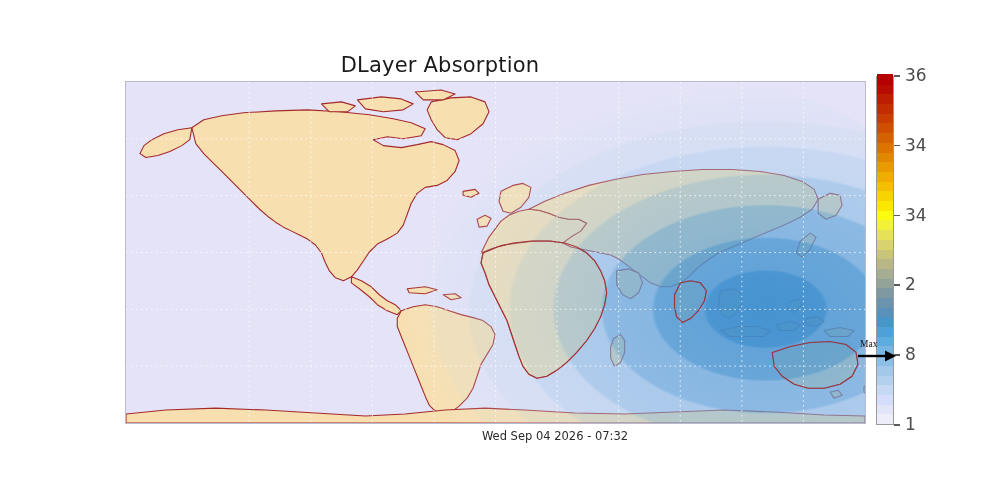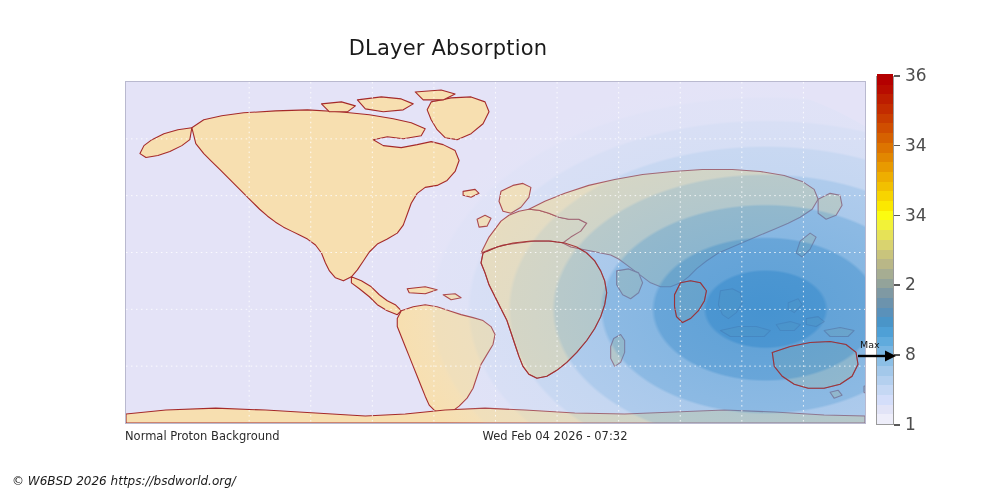--- a/index.html
+++ b/index.html
@@ -7,26 +7,25 @@
     width:1000px;height:500px;
     background:#ffffff;
     font-family:"DejaVu Sans","Liberation Sans",sans-serif;
     overflow:hidden;
     position:relative;
   }
   #root{position:absolute;left:0;top:0;width:1000px;height:500px;}
 
   
   .title{
-    position:absolute;left:0;top:36px;width:880px;
+    position:absolute;left:0;top:53px;width:880px;
     text-align:center;
     font-size:21px;color:#1a1a1a;
     letter-spacing:0.2px;
     white-space:nowrap;
-    margin-left:8px;
   }
 
   
   .map-frame{
     position:absolute;left:125px;top:81px;width:741px;height:343px;
     background:#e4e3f7;
     overflow:hidden;
     border:1px solid #b9b9cf;
     box-sizing:border-box;
   }
@@ -44,21 +43,21 @@
     position:absolute;left:909px;top:76px;height:349px;width:349px;
     transform-origin:0 0;transform:rotate(-90deg) translate(-349px,0);
     display:flex;align-items:center;justify-content:center;
     font-size:15px;color:#3e3e3e;
     white-space:nowrap;
   }
   .max-marker{
     position:absolute;left:857px;top:340px;width:40px;height:26px;
   }
   .max-marker .mx-txt{
-    position:absolute;left:3px;top:0px;font-size:9.5px;color:#111;line-height:1;
+    position:absolute;left:3px;top:0px;font-size:9.5px;color:#111;line-height:1;font-family:Liberation Serif, serif;
   }
   .max-marker svg{position:absolute;left:0;top:9px;}
 
   
   .note{
     position:absolute;font-size:11.5px;color:#2b2b2b;white-space:nowrap;
   }
   .note-proton{left:125px;top:429px;}
   .note-xray{left:125px;top:444px;}
   .stamp{position:absolute;left:0;top:429px;width:1000px;text-align:center;font-size:11.5px;color:#2b2b2b;}
@@ -303,17 +302,15 @@
   <div class="cbar-label">Affected Frequency (MHz)</div>
 
   <div class="max-marker">
     <div class="mx-txt">Max</div>
     <svg width="40" height="14" viewBox="0 0 40 14">
       <line x1="1" y1="7" x2="28" y2="7" stroke="#000" stroke-width="2.4"></line>
       <polygon points="28,1.5 39,7 28,12.5" fill="#000"></polygon>
     </svg>
   </div>
 
-  <div class="note note-proton">Normal Proton Background</div>
-  <div class="stamp"><span>Wed Feb 04 2026 - 07:32</span></div>
-  <div class="copyright">© W6BSD 2026 https://bsdworld.org/</div>
+  <div class="stamp"><span>Wed Sep 04 2026 - 07:32</span></div>
 
 </div>
 
 </body></html>

